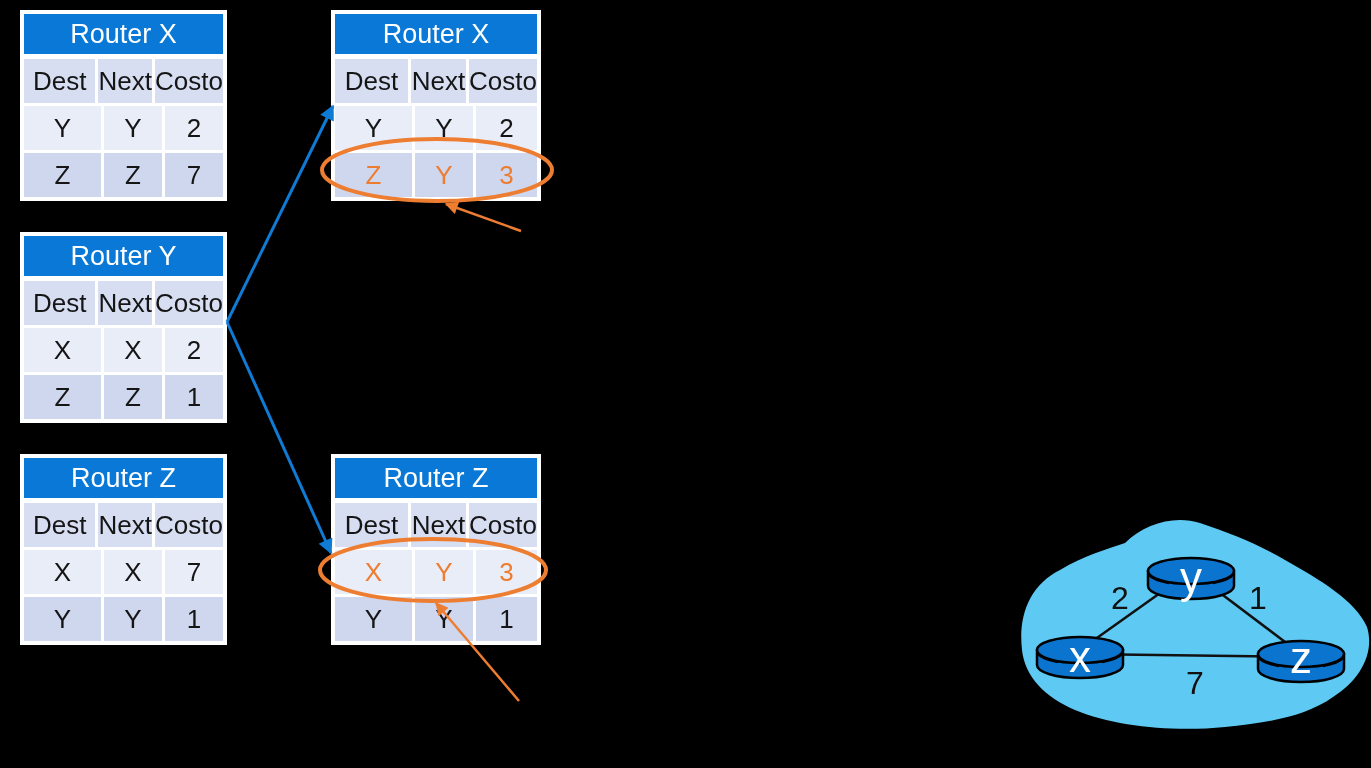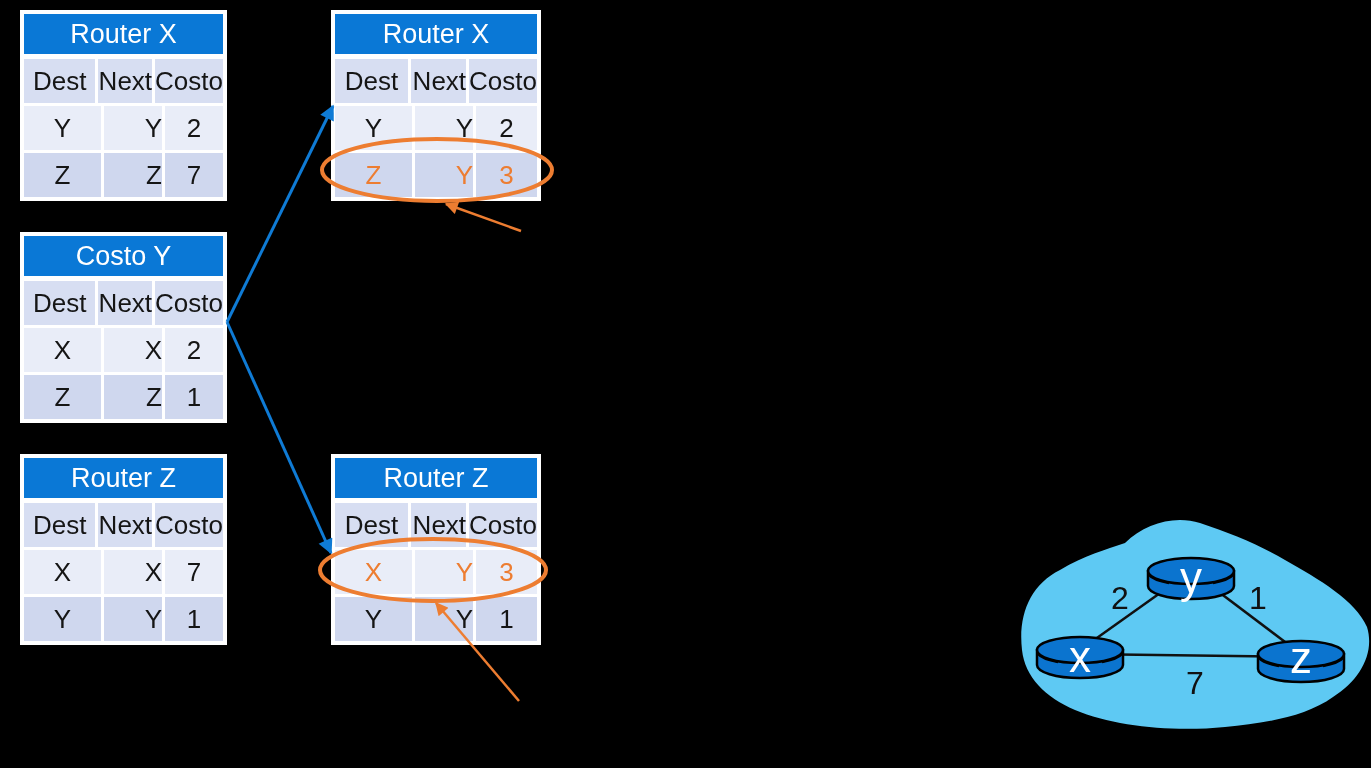--- a/index.html
+++ b/index.html
@@ -25,21 +25,21 @@
   .rtitle{
     background:var(--title_blue);color:#ffffff;height:40px;line-height:40px;
     text-align:center;font-size:27px;margin-bottom:5px;
   }
   .rrow{display:flex;gap:3px;margin-bottom:3px;}
   .rrow:last-child{margin-bottom:0;}
   .c{
     height:44px;line-height:44px;text-align:center;font-size:26px;
     color:var(--cell_text);background:var(--row_light);
   }
-  .c1{width:77px;} .c2{width:58px;text-align:right;} .c3{flex:1;}
+  .c1{width:77px;} .c2{width:58px;} .c3{flex:1;}
   .rhead .c{background:var(--header_cell);}
   .dark .c{background:var(--row_dark);}
   .hl .c{color:var(--highlight_orange);}
 
   
   svg.overlay{
     position:absolute;left:0;top:0;width:1371px;height:768px;
     z-index:2;pointer-events:none;
   }
   .blue-arrow{stroke:var(--arrow_blue);stroke-width:3;fill:none;}
@@ -71,21 +71,21 @@
       <div class="c c3">2</div>
     </div>
     <div class="rrow dark">
       <div class="c c1">Z</div>
       <div class="c c2">Z</div>
       <div class="c c3">7</div>
     </div>
   </div>
 
   <div class="rtable" style="left:20px;top:232px">
-    <div class="rtitle">Costo Y</div>
+    <div class="rtitle">Router Y</div>
     <div class="rrow rhead">
       <div class="c c1">Dest</div>
       <div class="c c2">Next</div>
       <div class="c c3">Costo</div>
     </div>
     <div class="rrow">
       <div class="c c1">X</div>
       <div class="c c2">X</div>
       <div class="c c3">2</div>
     </div>

